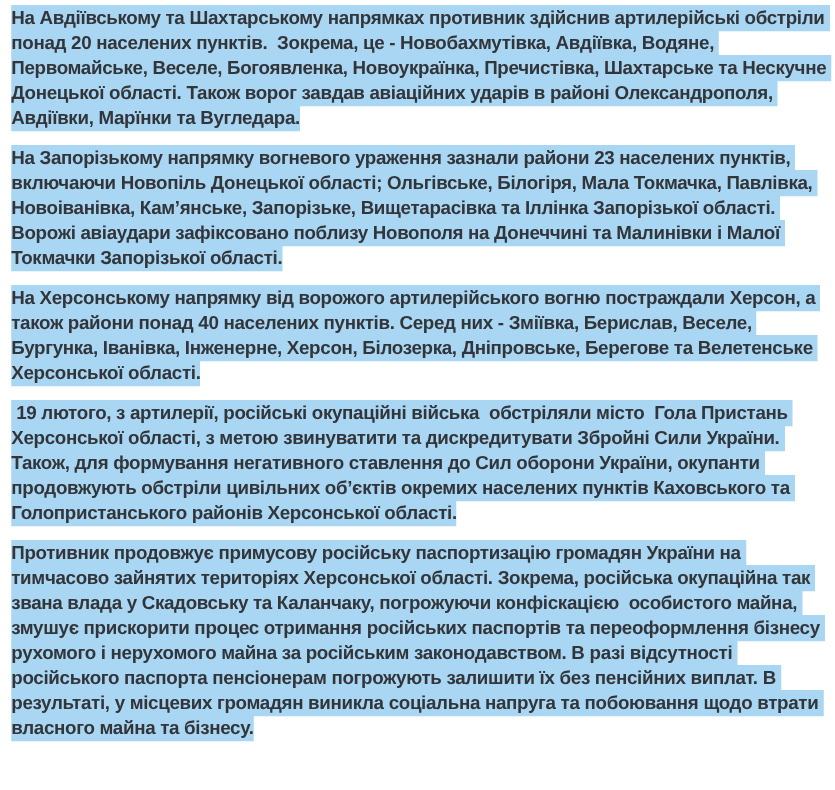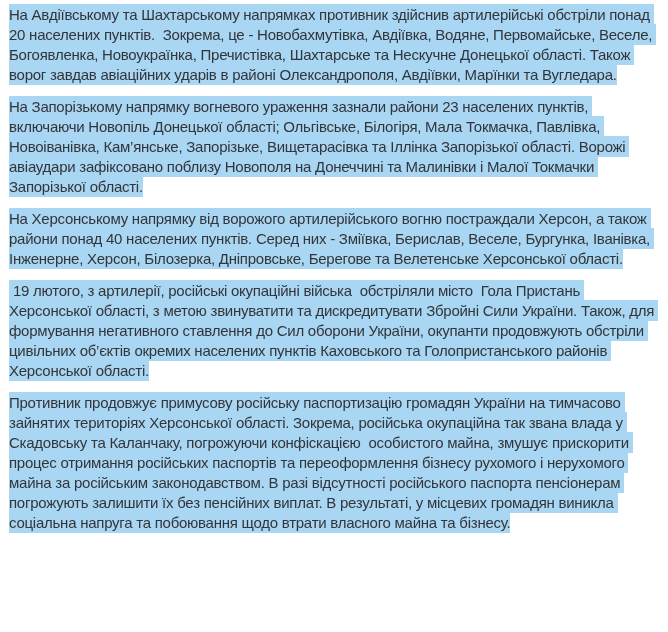--- a/index.html
+++ b/index.html
@@ -21,20 +21,21 @@
     font-size: 15px;
     letter-spacing: -0.25px;
     line-height: 20px;
     color: var(--text);
     background: var(--background);
     overflow: hidden;
   }
   .doc p {
     margin: 0 0 12px 0;
     white-space: pre-wrap;
+    font-weight: bold;
   }
   .doc p:last-child { margin-bottom: 0; }
   .hl {
     background: var(--selection);
     padding: 2px 0;
     -webkit-box-decoration-break: clone;
     box-decoration-break: clone;
   }
 </style>
 </head>

